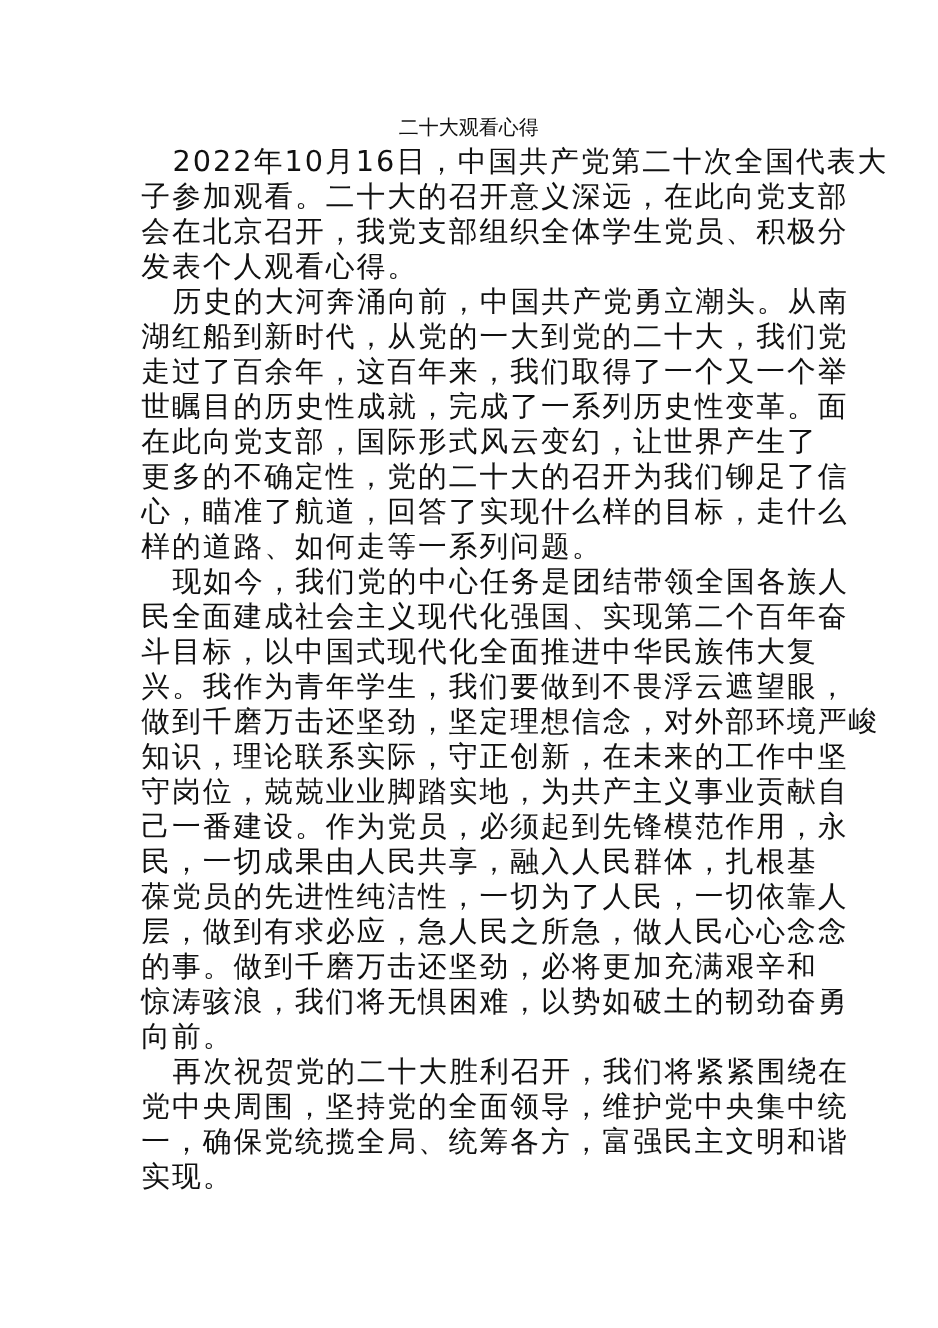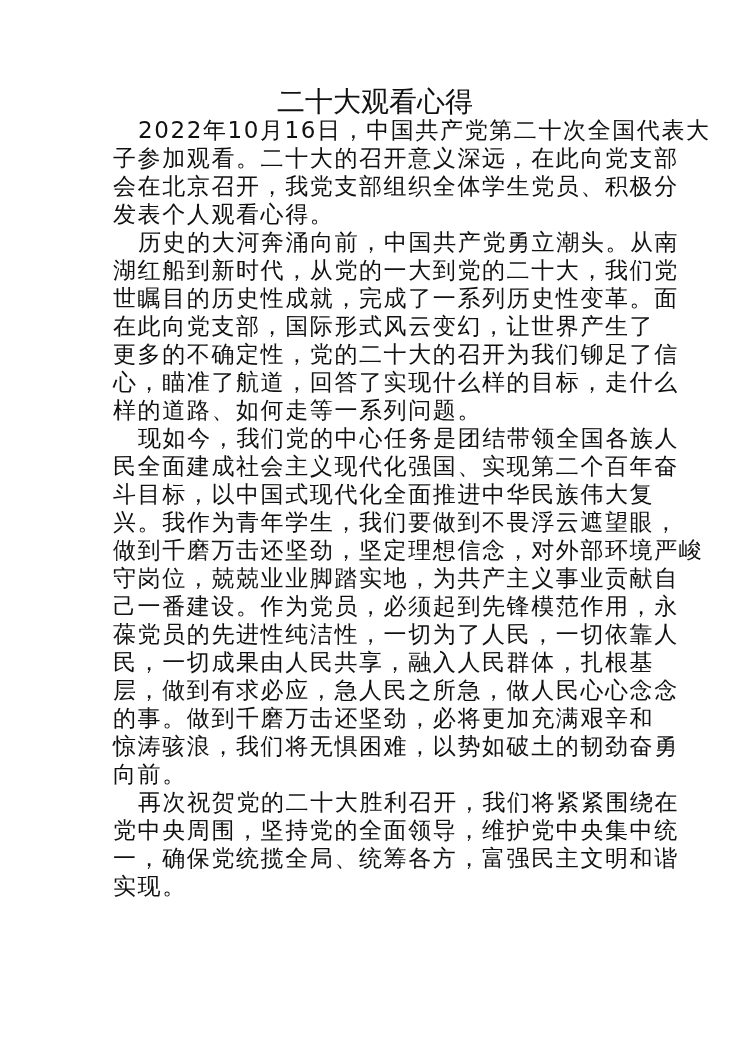--- a/index.html
+++ b/index.html
@@ -22,21 +22,21 @@
     width: 750px;
     height: 1062px;
     background: #ffffff;
   }
   .title {
     position: absolute;
     left: 0;
     width: 750px;
     top: 88px;
     text-align: center;
-    font-size: 28px;
+    font-size: 16px;
     line-height: 28px;
     letter-spacing: 0px;
     white-space: nowrap;
   }
   .body-text {
     position: absolute;
     left: 113px;
     top: 116px;
     width: 525px;
   }
@@ -63,37 +63,39 @@
     <div>
       <div class="line indent">2022年10月16日，中国共产党第二十次全国代表大</div>
       <div class="line">子参加观看。二十大的召开意义深远，在此向党支部</div>
       <div class="line">会在北京召开，我党支部组织全体学生党员、积极分</div>
       <div class="line">发表个人观看心得。</div>
     </div>
 
     <div>
       <div class="line indent">历史的大河奔涌向前，中国共产党勇立潮头。从南</div>
       <div class="line">湖红船到新时代，从党的一大到党的二十大，我们党</div>
+      <div class="line">走过了百余年，这百年来，我们取得了一个又一个举</div>
       <div class="line">世瞩目的历史性成就，完成了一系列历史性变革。面</div>
       <div class="line">在此向党支部，国际形式风云变幻，让世界产生了</div>
       <div class="line">更多的不确定性，党的二十大的召开为我们铆足了信</div>
       <div class="line">心，瞄准了航道，回答了实现什么样的目标，走什么</div>
       <div class="line">样的道路、如何走等一系列问题。</div>
     </div>
 
     <div>
       <div class="line indent">现如今，我们党的中心任务是团结带领全国各族人</div>
       <div class="line">民全面建成社会主义现代化强国、实现第二个百年奋</div>
       <div class="line">斗目标，以中国式现代化全面推进中华民族伟大复</div>
       <div class="line">兴。我作为青年学生，我们要做到不畏浮云遮望眼，</div>
       <div class="line">做到千磨万击还坚劲，坚定理想信念，对外部环境严峻</div>
+      <div class="line">知识，理论联系实际，守正创新，在未来的工作中坚</div>
       <div class="line">守岗位，兢兢业业脚踏实地，为共产主义事业贡献自</div>
       <div class="line">己一番建设。作为党员，必须起到先锋模范作用，永</div>
+      <div class="line">民，一切成果由人民共享，融入人民群体，扎根基</div>
       <div class="line">葆党员的先进性纯洁性，一切为了人民，一切依靠人</div>
-      <div class="line">民，一切成果由人民共享，融入人民群体，扎根基</div>
       <div class="line">层，做到有求必应，急人民之所急，做人民心心念念</div>
       <div class="line">的事。做到千磨万击还坚劲，必将更加充满艰辛和</div>
       <div class="line">惊涛骇浪，我们将无惧困难，以势如破土的韧劲奋勇</div>
       <div class="line">向前。</div>
     </div>
 
     <div>
       <div class="line indent">再次祝贺党的二十大胜利召开，我们将紧紧围绕在</div>
       <div class="line">党中央周围，坚持党的全面领导，维护党中央集中统</div>
       <div class="line">一，确保党统揽全局、统筹各方，富强民主文明和谐</div>

